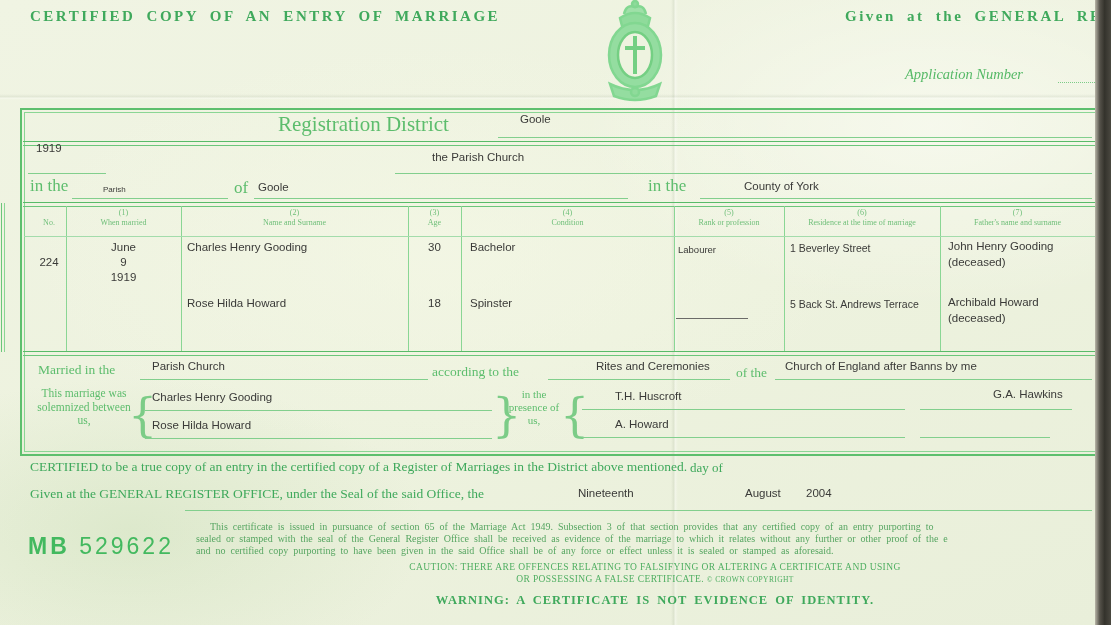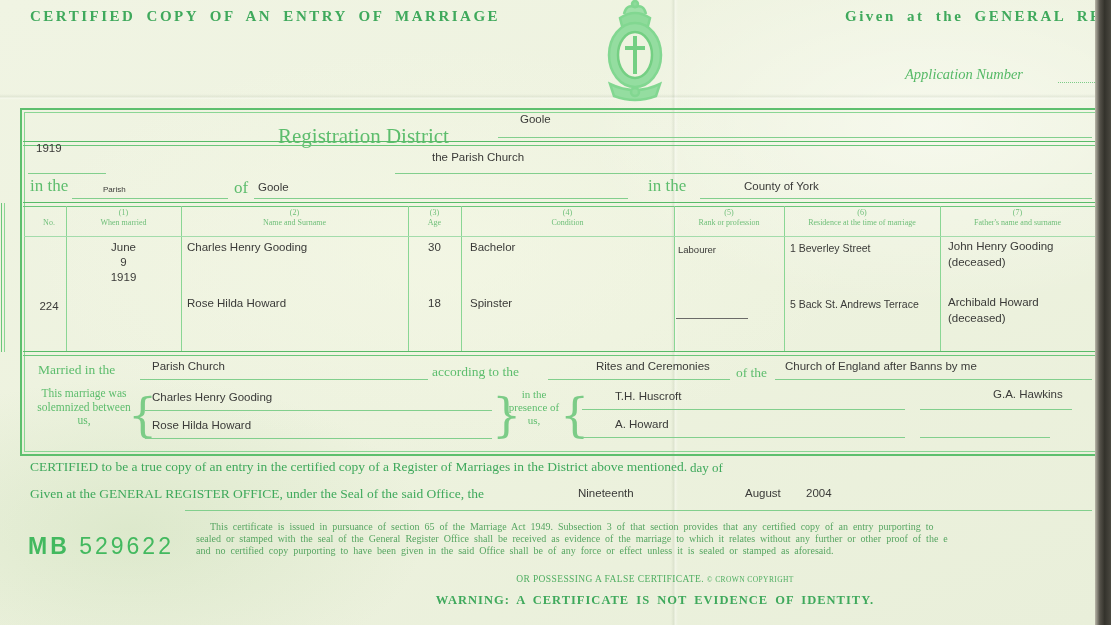--- a/index.html
+++ b/index.html
@@ -55,21 +55,21 @@
         <path d="M12 84 Q37 96 62 84 L58 96 Q37 104 16 96 Z" fill="#94dda0"></path>
         <circle cx="37" cy="92" r="4" fill="#8fdb9b"></circle>
       </g>
     </svg>
   </div>
 
   <div class="frame-outer">
     <div class="frame-inner"></div>
   </div>
 
-  <div class="abs gl serif" style="left:278px;top:124px;font-size:21px;">Registration District</div>
+  <div class="abs gl serif" style="left:278px;top:112px;font-size:21px;">Registration District</div>
   <div class="abs entry" style="left:520px;top:113px;">Goole</div>
   <div class="uline" style="left:498px;top:137px;width:594px;"></div>
   <div class="dline" style="left:23px;top:141px;width:1072px;"></div>
 
   <div class="abs entry" style="left:36px;top:142px;">1919</div>
   <div class="uline" style="left:28px;top:173px;width:78px;"></div>
   <div class="abs entry" style="left:432px;top:151px;">the Parish Church</div>
   <div class="uline" style="left:395px;top:173px;width:697px;"></div>
 
   <div class="abs gl serif" style="left:30px;top:176px;font-size:17px;">in the</div>
@@ -121,21 +121,21 @@
   </div>
   <div class="hcell serif" style="left:784px;top:208px;width:156px;">
     <div>(6)</div>
     <div>Residence at the time of marriage</div>
   </div>
   <div class="hcell serif" style="left:940px;top:208px;width:155px;">
     <div>(7)</div>
     <div>Father's name and surname</div>
   </div>
 
-  <div class="center-col entry" style="left:32px;top:256px;width:34px;margin-top:44px;">224</div>
+  <div class="center-col entry" style="left:32px;top:256px;width:34px;">224</div>
   <div class="center-col entry" style="left:66px;top:240px;width:115px;line-height:15px;">
     <div>June</div>
     <div>9</div>
     <div>1919</div>
   </div>
   <div class="abs entry" style="left:187px;top:241px;">Charles Henry Gooding</div>
   <div class="abs entry" style="left:187px;top:297px;">Rose Hilda Howard</div>
   <div class="center-col entry" style="left:408px;top:241px;width:53px;">30</div>
   <div class="center-col entry" style="left:408px;top:297px;width:53px;">18</div>
   <div class="abs entry" style="left:470px;top:241px;">Bachelor</div>
@@ -192,20 +192,21 @@
 
   <div class="abs" style="left:28px;top:533px;font-family:'Liberation Sans',sans-serif;font-size:23px;letter-spacing:3px;color:#43b95f;">
     <span style="font-weight:bold;">MB</span>
     <span>529622</span>
   </div>
 
   <div class="abs fineprint serif" style="left:210px;top:521px;">This certificate is issued in pursuance of section 65 of the Marriage Act 1949. Subsection 3 of that section provides that any certified copy of an entry purporting to</div>
   <div class="abs fineprint serif" style="left:196px;top:533px;">sealed or stamped with the seal of the General Register Office shall be received as evidence of the marriage to which it relates without any further or other proof of the e</div>
   <div class="abs fineprint serif" style="left:196px;top:545px;">and no certified copy purporting to have been given in the said Office shall be of any force or effect unless it is sealed or stamped as aforesaid.</div>
 
+  <div class="center-col" style="left:200px;top:562px;width:910px;font-size:9.5px;letter-spacing:.4px;color:#4fae61;">CAUTION: THERE ARE OFFENCES RELATING TO FALSIFYING OR ALTERING A CERTIFICATE AND USING</div>
   <div class="center-col" style="left:200px;top:574px;width:910px;font-size:9.5px;letter-spacing:.4px;color:#4fae61;">
     <span>OR POSSESSING A FALSE CERTIFICATE.</span>
     <span style="font-size:7.5px;">© CROWN COPYRIGHT</span>
   </div>
   <div class="center-col" style="left:200px;top:593px;width:910px;font-size:12.5px;font-weight:bold;letter-spacing:1px;word-spacing:3px;color:#3fa95c;">WARNING: A CERTIFICATE IS NOT EVIDENCE OF IDENTITY.</div>
 
  </div>
 
  <div class="edge"></div>
 </div>

